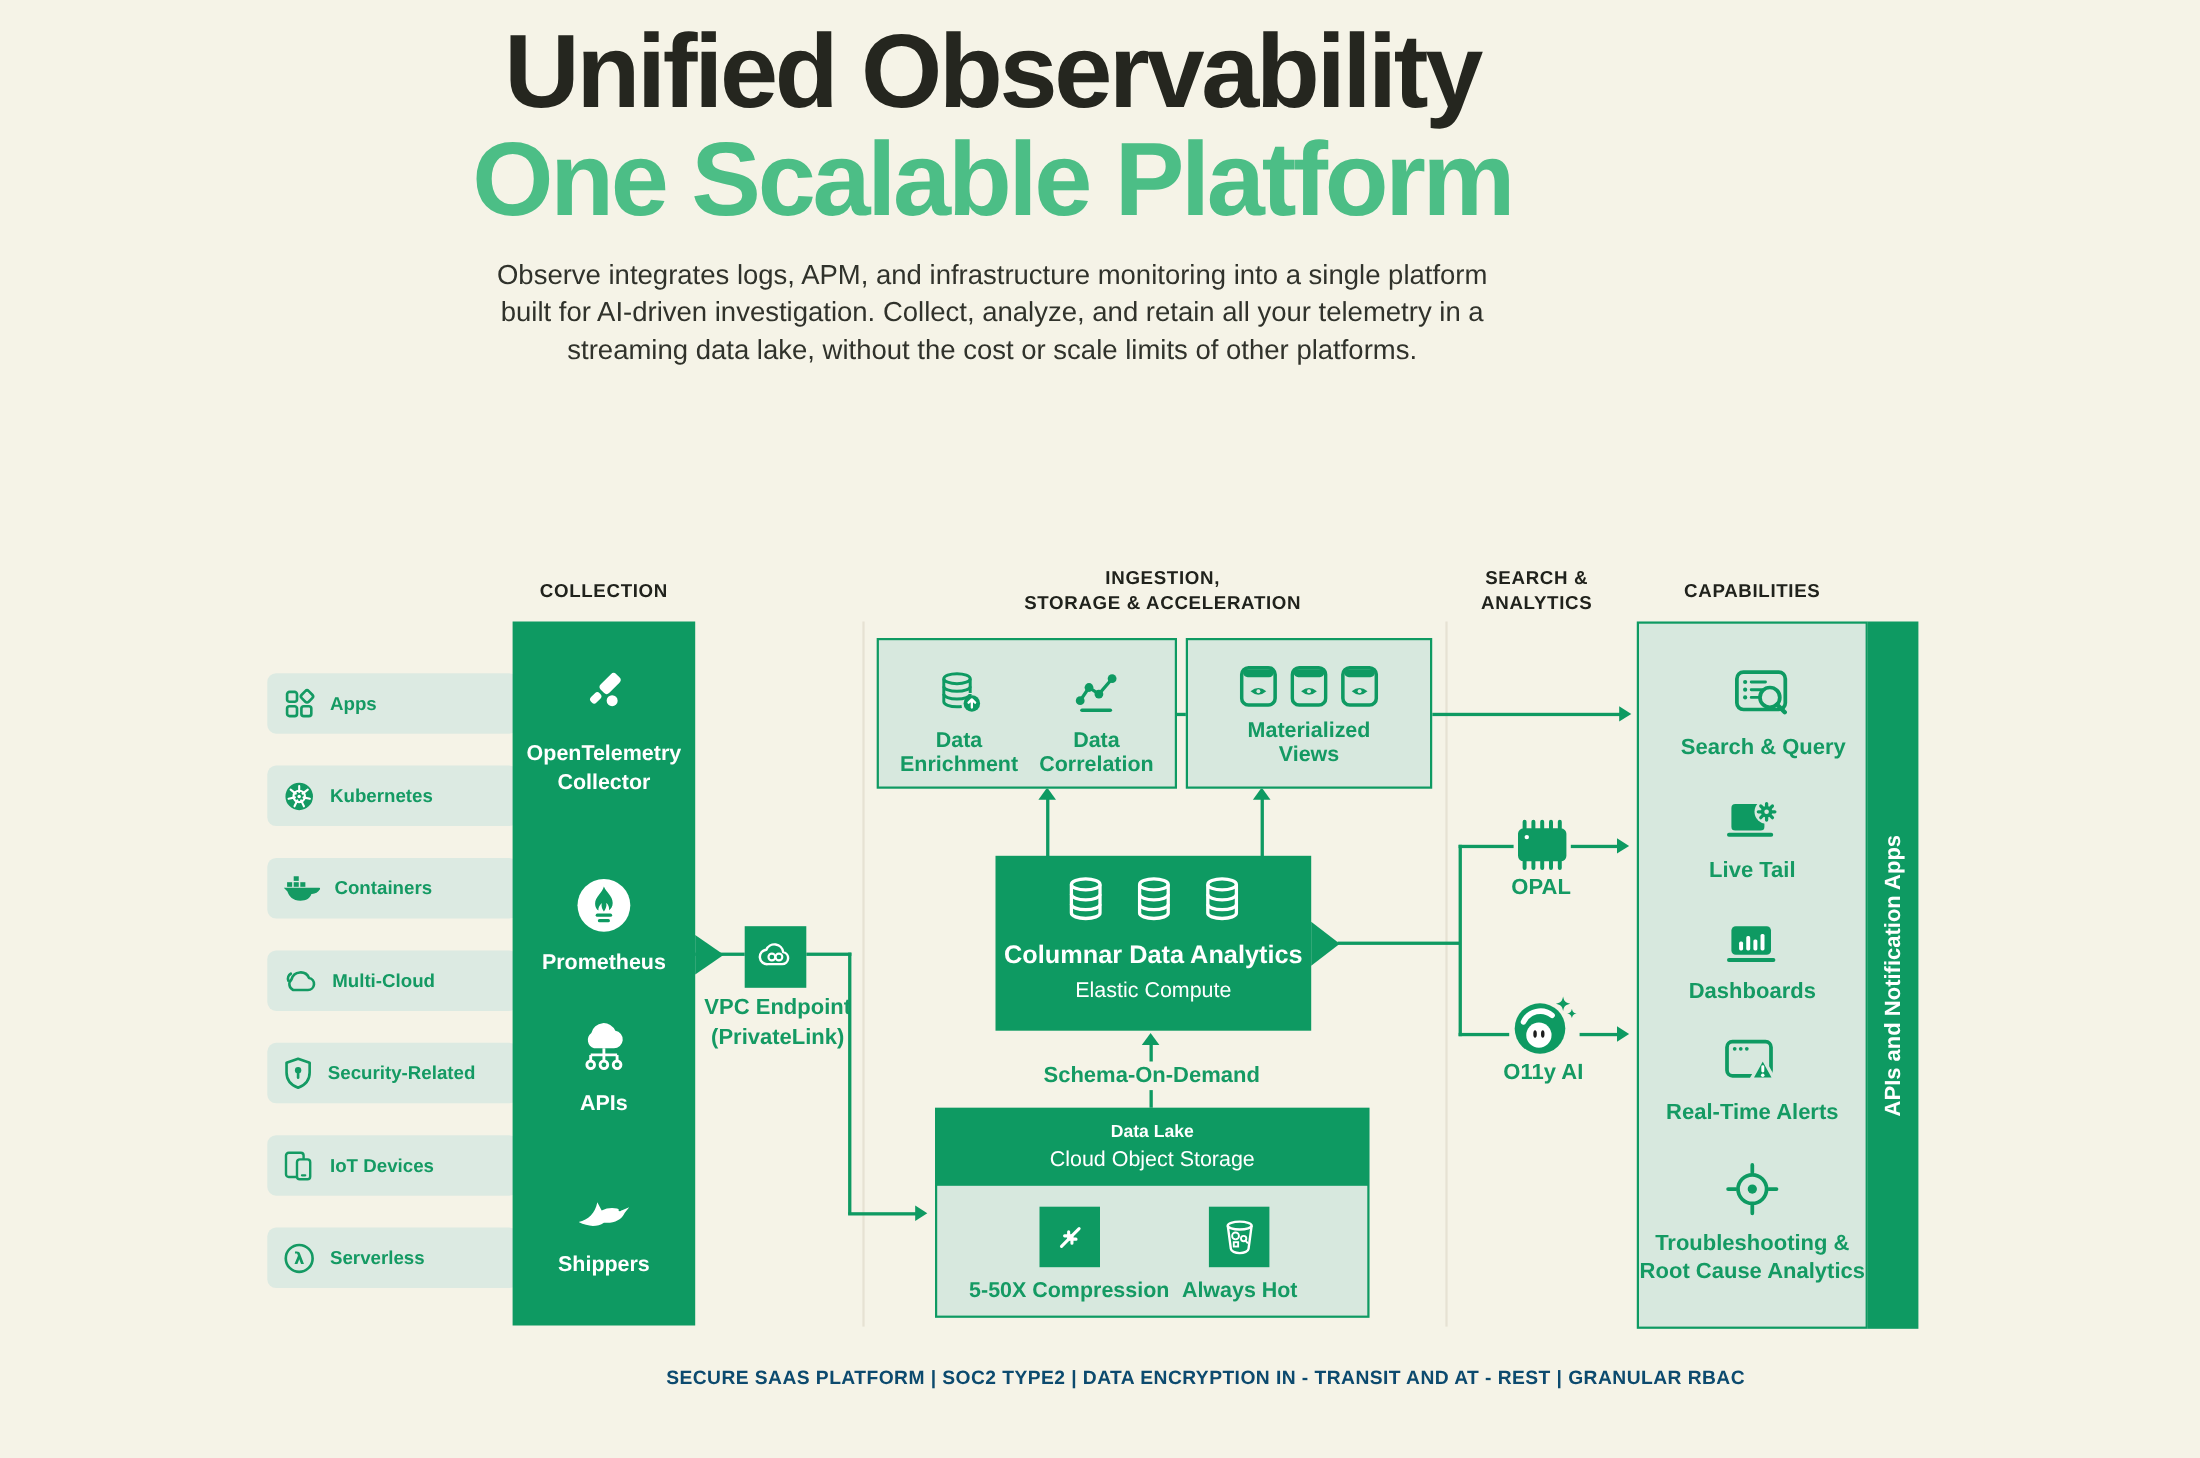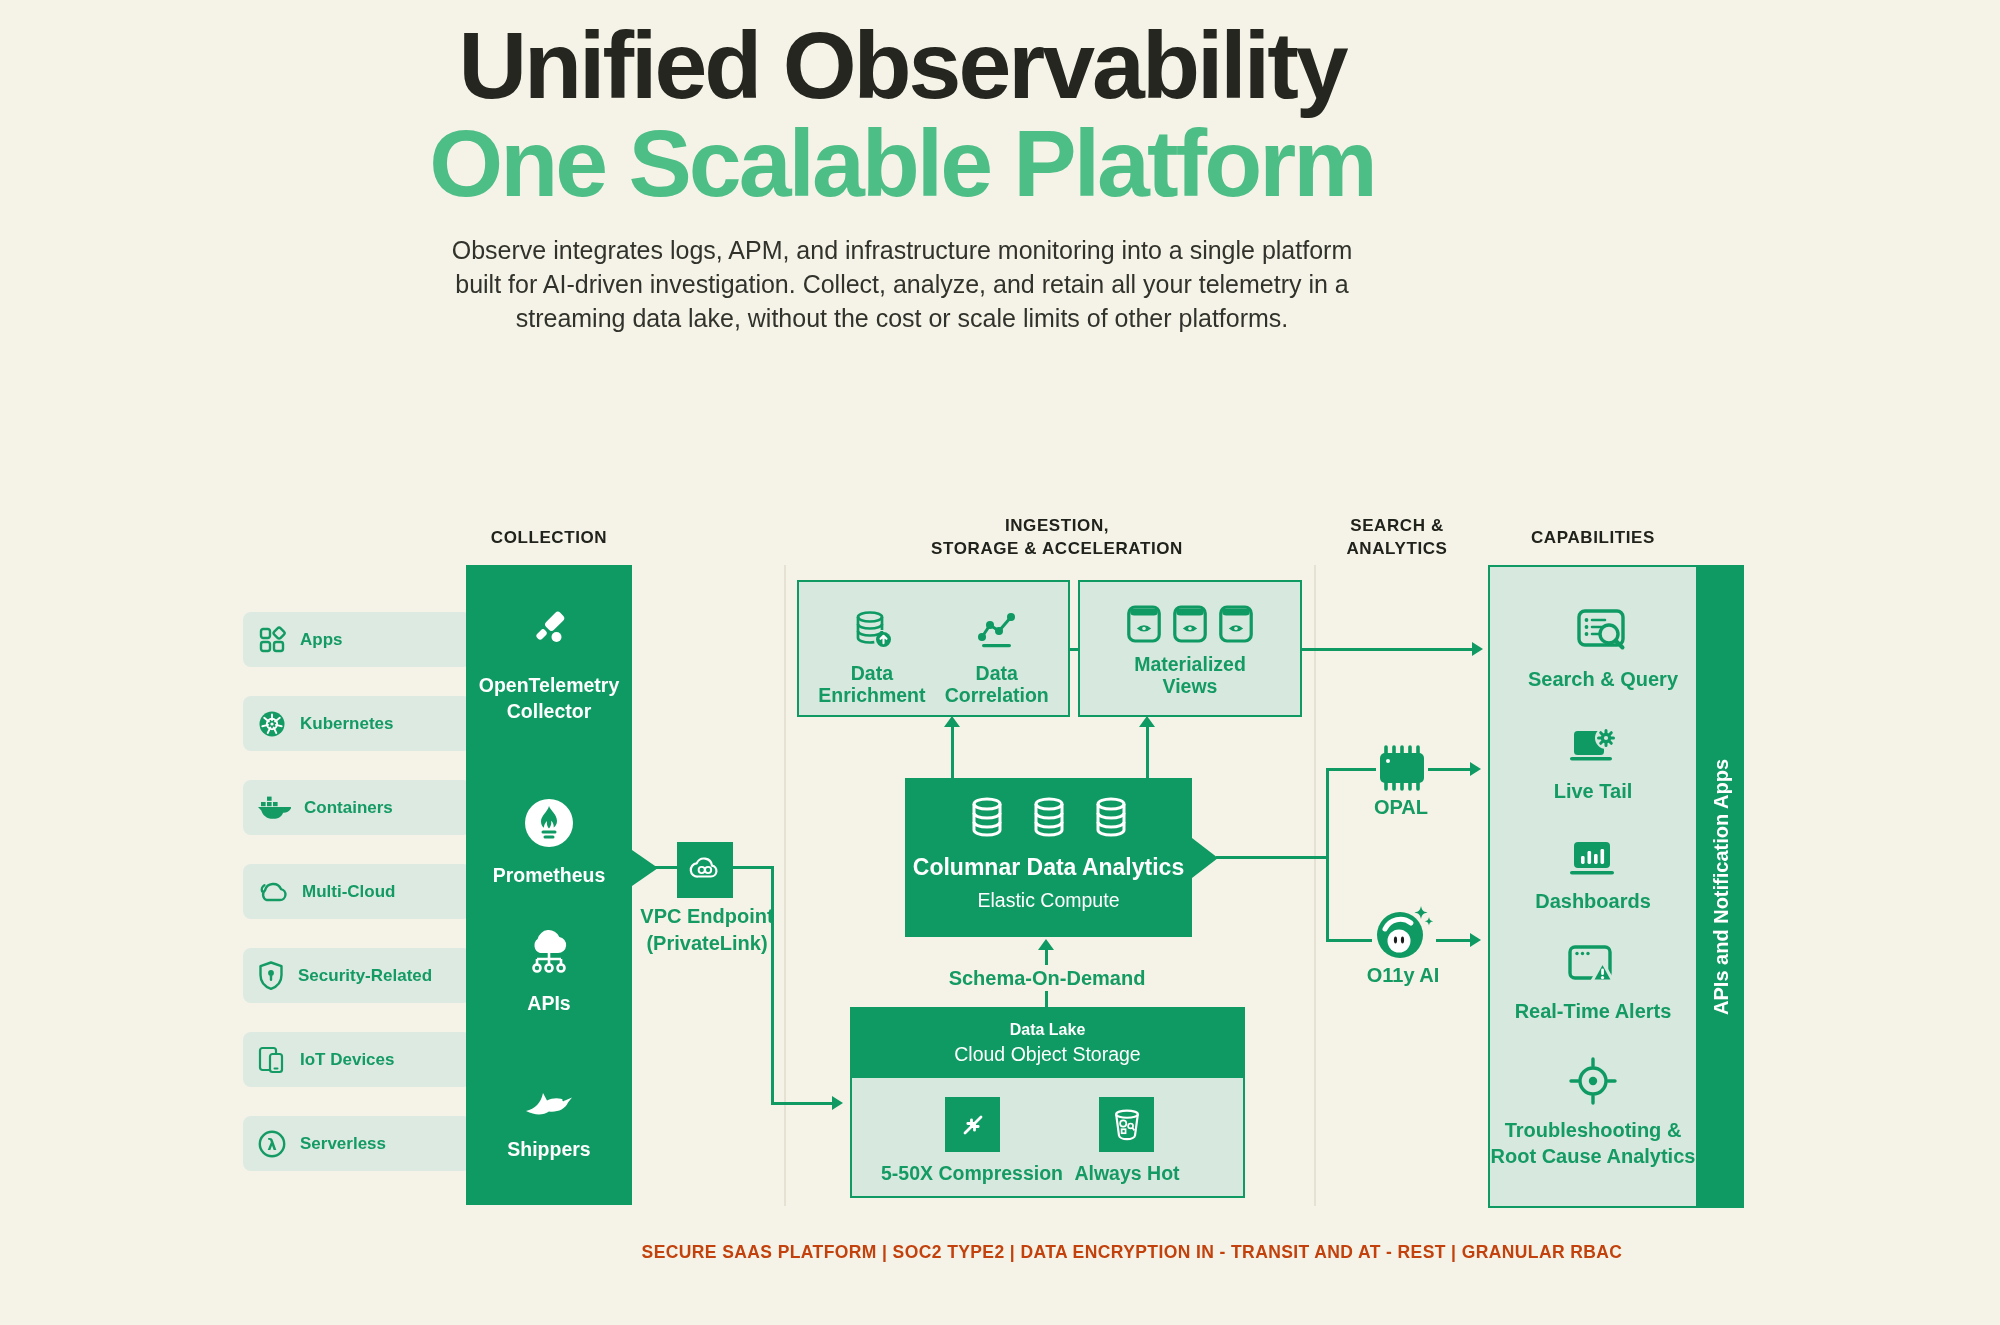--- a/index.html
+++ b/index.html
@@ -25,21 +25,21 @@
   .line{position:absolute;background:var(--g);z-index:2;}
   .sepline{position:absolute;width:2px;background:var(--sep);z-index:1;}
   .ah-right{position:absolute;width:0;height:0;border-top:7.5px solid transparent;border-bottom:7.5px solid transparent;border-left:11px solid var(--g);z-index:2;}
   .ah-up{position:absolute;width:0;height:0;border-left:8px solid transparent;border-right:8px solid transparent;border-bottom:11px solid var(--g);z-index:2;}
   .lbox{background:var(--panel);border:2px solid var(--g);z-index:3;}
   .lbox .lbl,.glabel{color:var(--gtxt);font-size:19.5px;font-weight:bold;line-height:22px;text-align:center;}
   .boxitem{display:flex;flex-direction:column;align-items:center;gap:10px;}
   .pointer{position:absolute;width:0;height:0;z-index:5;}
   .capitem{position:absolute;left:0;width:206px;display:flex;flex-direction:column;align-items:center;gap:9px;}
   .capitem .lbl{color:var(--gtxt);font-size:20px;font-weight:bold;line-height:26px;text-align:center;}
-  .footer{top:1242px;font-size:17.5px;font-weight:bold;letter-spacing:.4px;color:#c2410c;white-space:nowrap;transform:translateX(-50%);margin-left:36px;}
+  .footer{top:1242px;font-size:17.5px;font-weight:bold;letter-spacing:.4px;color:#0c4a6e;white-space:nowrap;transform:translateX(-50%);}
 </style>
 </head>
 <body>
 
 <div class="canvas">
 
   <div class="abs title t1">Unified Observability</div>
   <div class="abs title t2">One Scalable Platform</div>
   <div class="abs desc pre">Observe integrates logs, APM, and infrastructure monitoring into a single platform
 built for AI-driven investigation. Collect, analyze, and retain all your telemetry in a

